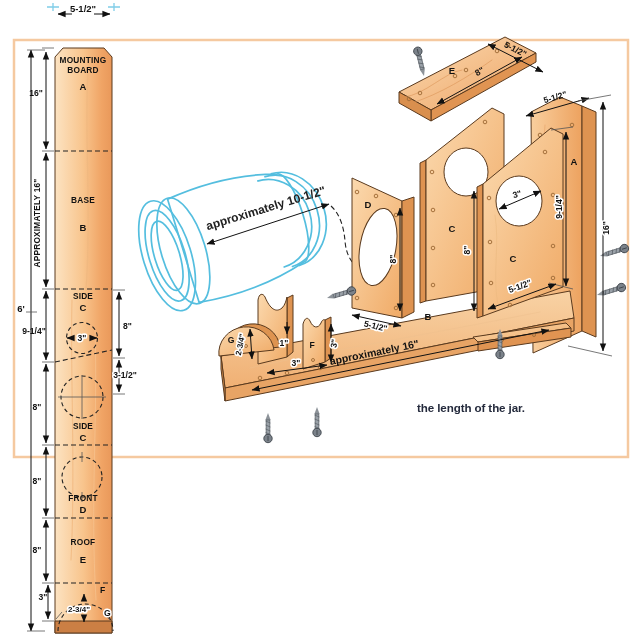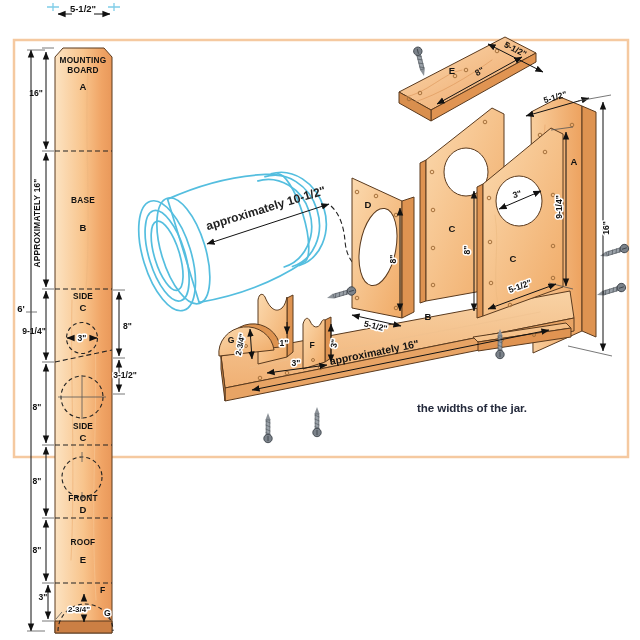--- a/index.html
+++ b/index.html
@@ -308,15 +308,15 @@
       <text class="t tm sm halo" x="243" y="345" transform="rotate(-78 243 345)">2-3/4"</text>
       <text class="t tm halo" x="284" y="346">1"</text>
       <text class="t tm" x="312" y="348">F</text>
       <text class="t tm halo" x="337" y="344" transform="rotate(-80 337 344)">3"</text>
       <text class="t tm halo" x="296" y="366">3"</text>
     </g>
   </g>
 </svg>
 
 <div class="note">
-  <div class="nl">the widths of the jar.</div>
+  <div class="nl">the length of the jar.</div>
 </div>
 </div>
 
 </body></html>

